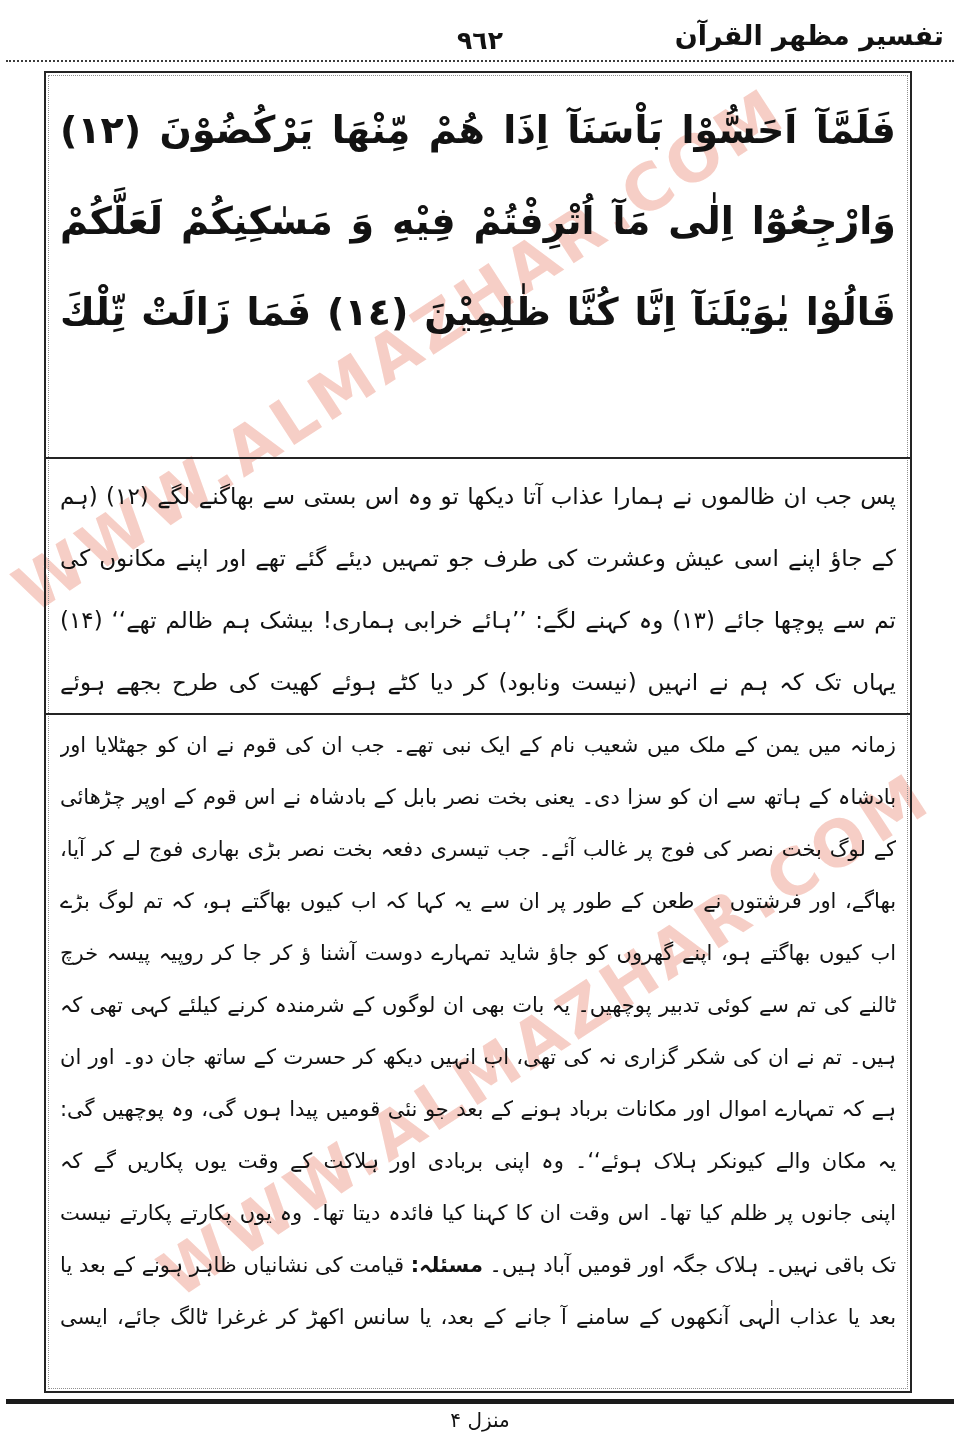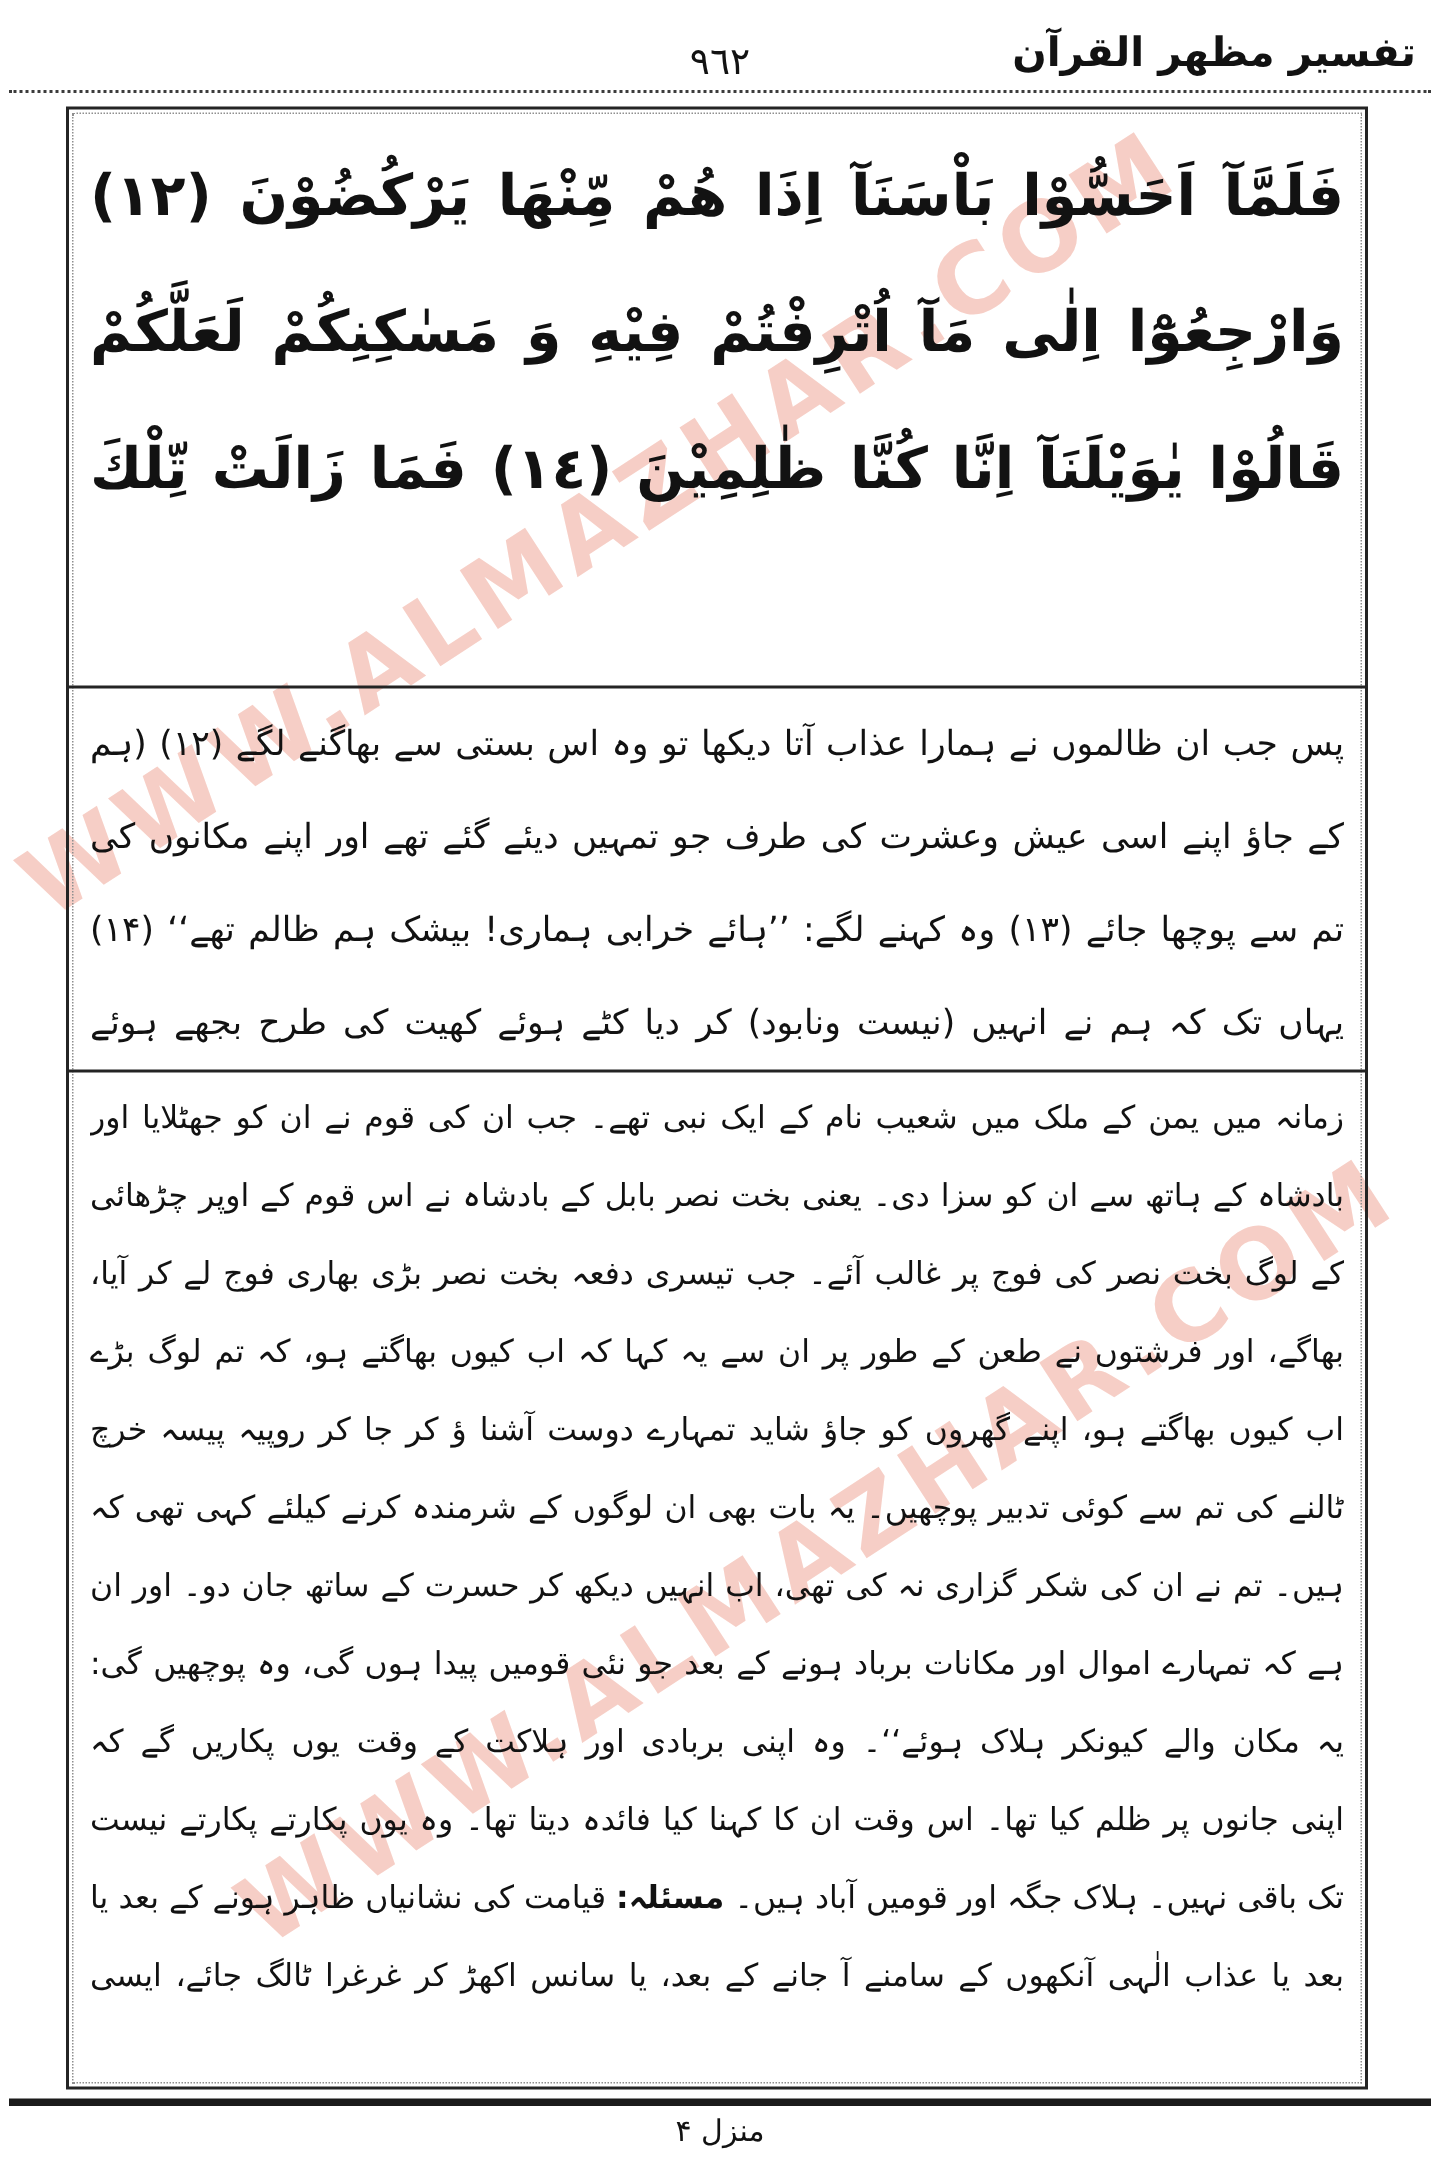--- a/index.html
+++ b/index.html
@@ -13,21 +13,21 @@
     font-family:"DejaVu Sans",sans-serif;font-weight:bold;
     font-size:64px;letter-spacing:5px;opacity:.5;
     transform:translate(-50%,-50%) rotate(-33deg);
     pointer-events:none;
   }
   .wm-1{left:400px;top:350px;}
   .wm-2{left:545px;top:1035px;}
   
   .header{position:absolute;left:0;top:0;width:960px;height:62px;z-index:2;}
   .book-title{position:absolute;right:16px;top:20px;font-size:27px;font-weight:bold;direction:rtl;}
-  .page-number{position:absolute;left:0;right:0;top:26px;text-align:center;font-size:25px;font-weight:normal;}
+  .page-number{position:absolute;left:0;right:0;top:26px;text-align:center;font-size:25px;font-weight:bold;}
   .juz-title{position:absolute;left:12px;top:32px;font-size:19px;font-weight:bold;direction:rtl;}
   .header-rule{position:absolute;left:6px;top:60px;width:948px;border-bottom:2px dotted #3c3c3c;z-index:2;}
   
   .content-box{
     position:absolute;left:44px;top:71px;width:868px;height:1322px;
     border:2px solid #242424;z-index:1;background:transparent;box-sizing:border-box;
   }
   .box-inner-rule{position:absolute;inset:2px;border:1px dotted #8f8f8f;pointer-events:none;}
   .section{position:relative;box-sizing:border-box;padding:0 14px;}
   .sec-quran{height:384px;padding-top:12px;}

